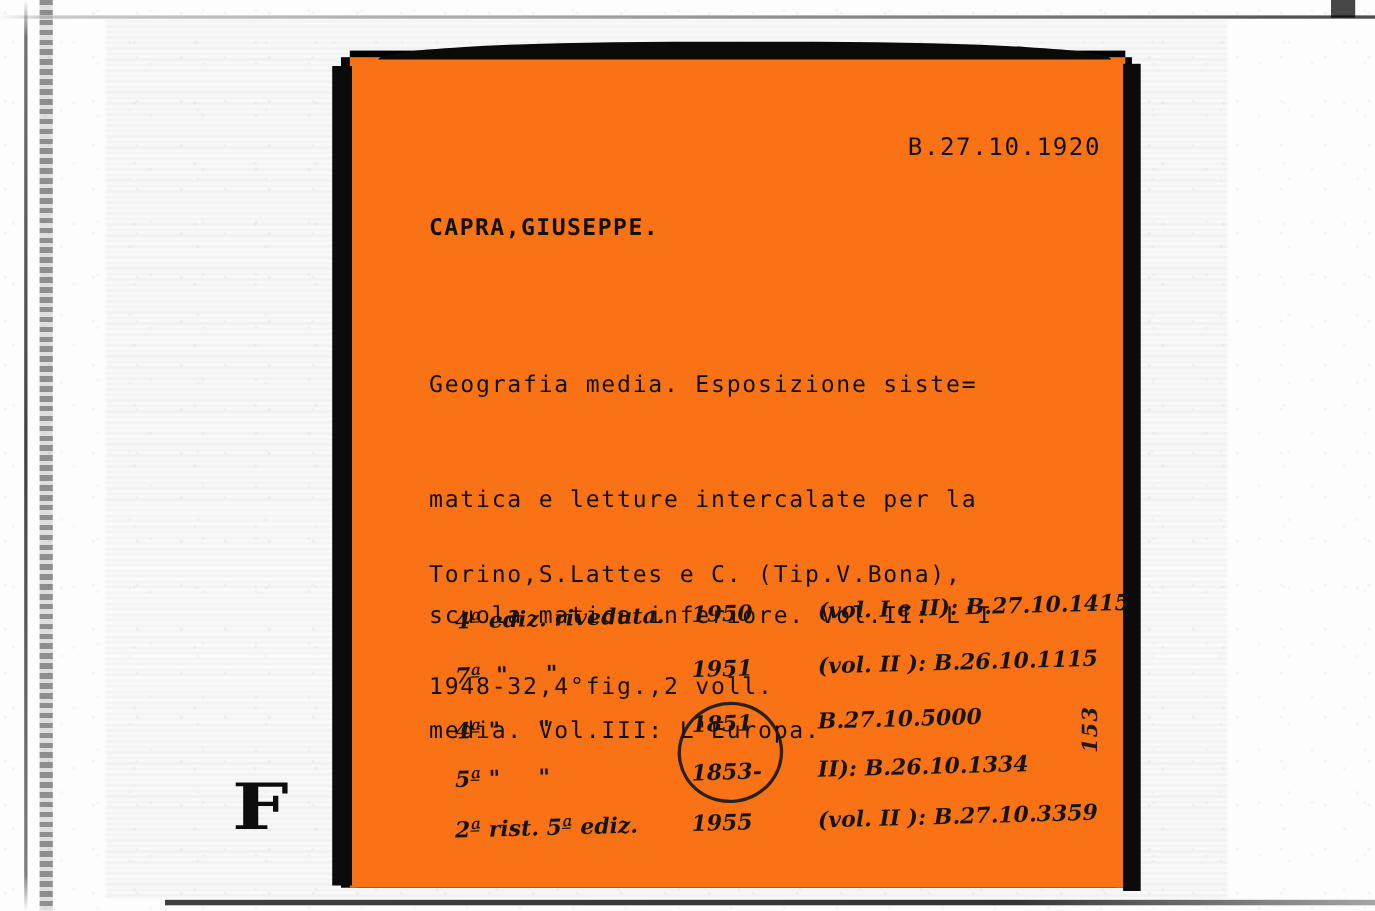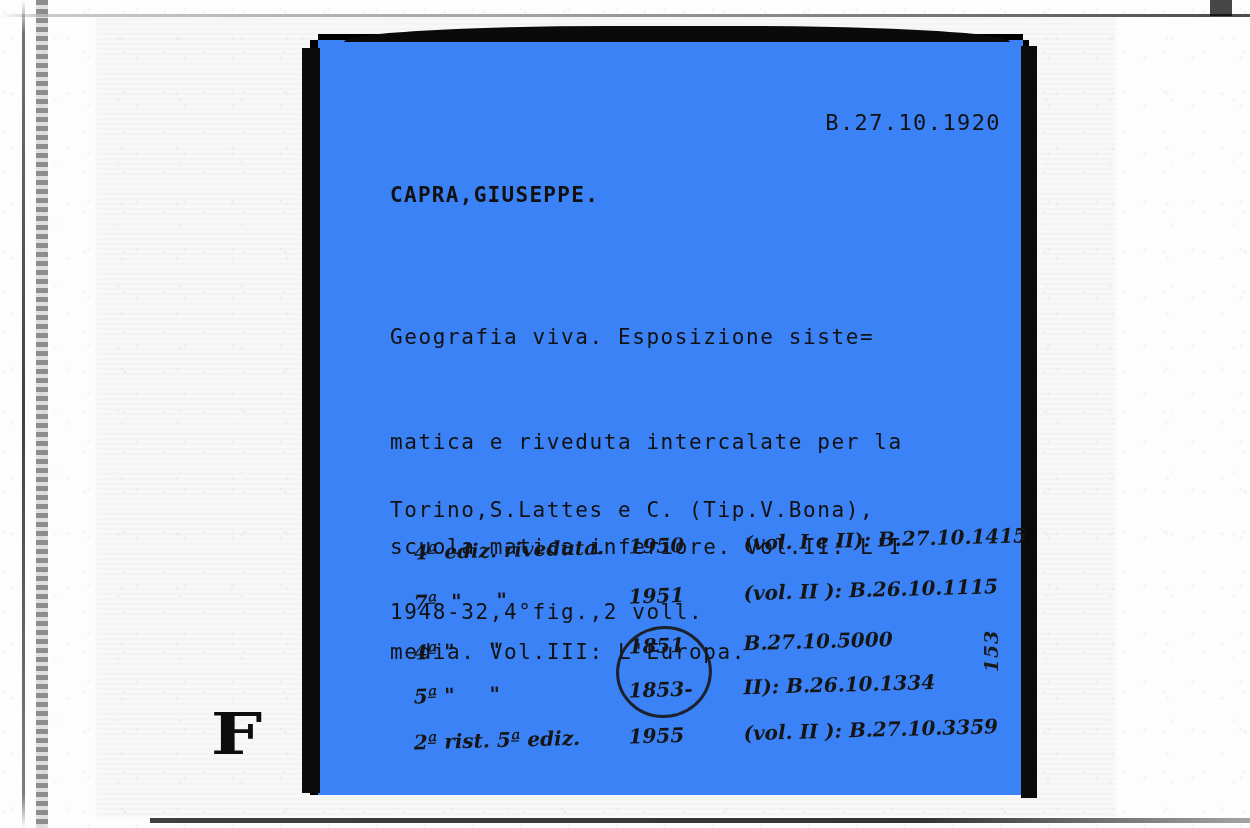--- a/index.html
+++ b/index.html
@@ -95,24 +95,24 @@
     background:
       repeating-linear-gradient(to bottom, rgba(0,0,0,0.10) 0 2px, rgba(0,0,0,0.02) 2px 5px);
     opacity: .55;
     filter: blur(1.2px);
   }
 
   
   .card {
     position: absolute;
     left: 318px;
-    top: 40px;
+    top: 52px;
     width: 705px;
     height: 755px;
-    background: #3b82f6;
+    background: #f97316;
     box-shadow:
       -8px 0 0 0 #000,
       0 -6px 0 0 #000,
       6px 0 0 0 #000;
   }
   .card::before { 
     content: "";
     position: absolute;
     left: 26px; top: -14px;
     width: 666px; height: 16px;
@@ -262,22 +262,22 @@
   <div class="card">
     <div class="card-right-edge"></div>
 
     <div class="card-inner">
 
       <div class="typed ref-no">B.27.10.1920</div>
 
       <div class="typed author">CAPRA,GIUSEPPE.</div>
 
       <div class="typed title-block">
-        <div>Geografia viva. Esposizione siste=</div>
-        <div>matica e riveduta intercalate per la</div>
+        <div>Geografia media. Esposizione siste=</div>
+        <div>matica e letture intercalate per la</div>
         <div>scuola matica inferiore. Vol.II: L'I</div>
         <div>media. Vol.III: L'Europa.</div>
       </div>
 
       <div class="typed imprint-block">
         <div>Torino,S.Lattes e C. (Tip.V.Bona),</div>
         <div>1948-32,4°fig.,2 voll.</div>
       </div>
 
       <div class="hand hw-row hw1">

